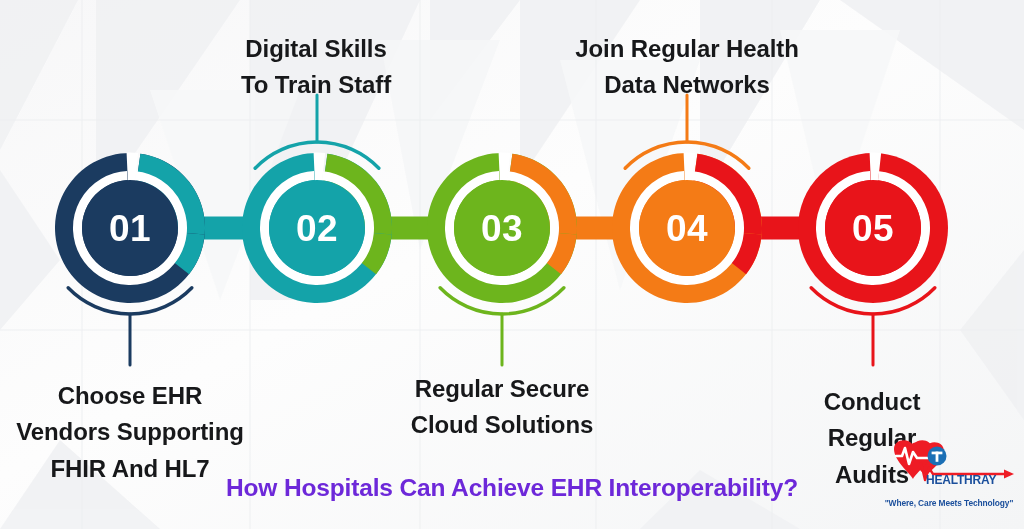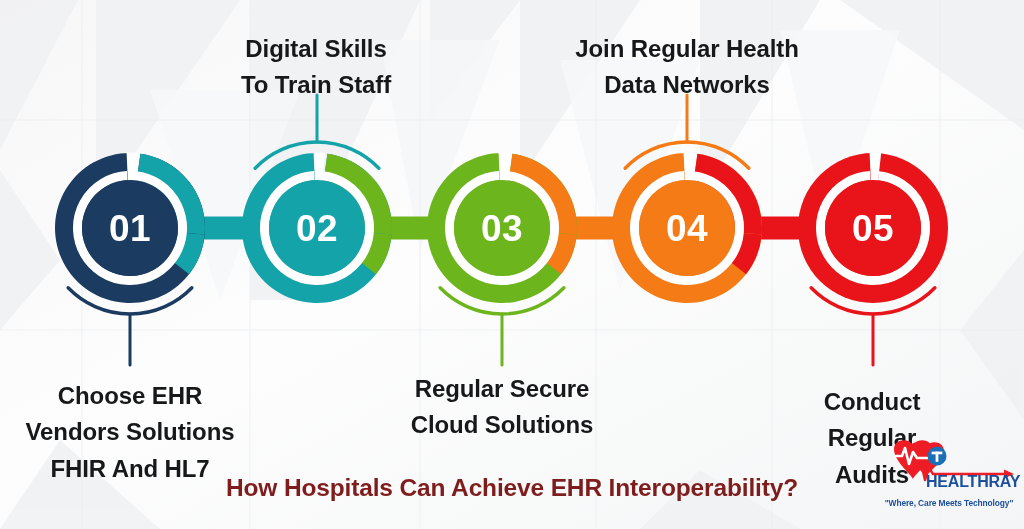--- a/index.html
+++ b/index.html
@@ -36,36 +36,36 @@
   .step-label.below { transform:translate(-50%,0); }
 
   
   #headline {
     position:absolute;
     left:0; right:0;
     top:474px;
     text-align:center;
     font-size:24.5px;
     font-weight:bold;
-    color:#7f1d1d;
+    color:#6d28d9;
     letter-spacing:-0.15px;
     z-index:3;
   }
 
   
   #logo {
     position:absolute;
     left:878px; top:437px;
     width:140px; height:82px;
     z-index:3;
   }
   #logo-wordmark {
     position:absolute;
     left:48px; top:36px;
-    font-size:16px;
+    font-size:12px;
     font-weight:bold;
     letter-spacing:-0.2px;
     color:#1b4f9c;
   }
   #logo-tagline {
     position:absolute;
     left:2px; top:61px;
     width:138px;
     text-align:center;
     font-size:8.4px;
@@ -179,21 +179,21 @@
           <path d="M 878.4877443215518 175.78760049316566 A 52.5 52.5 0 1 1 870.2523622972454 175.57194942538487" fill="none" stroke="#FFFFFF" stroke-width="9"></path>
           <path d="M 869.5750943962414 152.57772198080102 A 75.5 75.5 0 0 1 881.1539513558048 152.9416022200902 L 878.075969718183 181.27490469330118 A 47 47 0 0 0 870.8679395579251 181.0483832198364 Z" fill="#FFFFFF"></path>
           <circle cx="873" cy="228" r="48" fill="#E8141A"></circle>
           <text x="873" y="241" text-anchor="middle" font-family="&quot;Liberation Sans&quot;, sans-serif" font-size="37" font-weight="bold" letter-spacing="0.5" fill="#FFFFFF">05</text>
         </g>
       </g>
   </svg>
 
   <div id="labels-layer">
       <div class="step-label below" style="left: 130px; top: 378px;">Choose EHR
-Vendors Solutions
+Vendors Supporting
 FHIR And HL7</div>
       <div class="step-label above" style="left: 316px; top: 31px;">Digital Skills
 To Train Staff</div>
       <div class="step-label below" style="left: 502px; top: 371px;">Regular Secure
 Cloud Solutions</div>
       <div class="step-label above" style="left: 687px; top: 31px;">Join Regular Health
 Data Networks</div>
       <div class="step-label below" style="left: 872px; top: 384px;">Conduct Regular
 Audits</div>
     </div>

